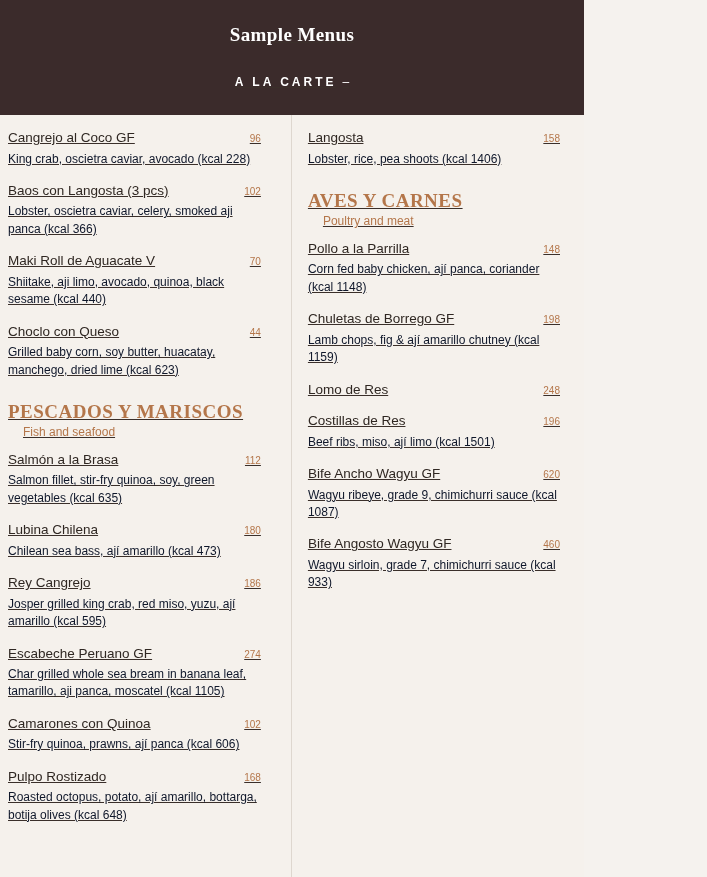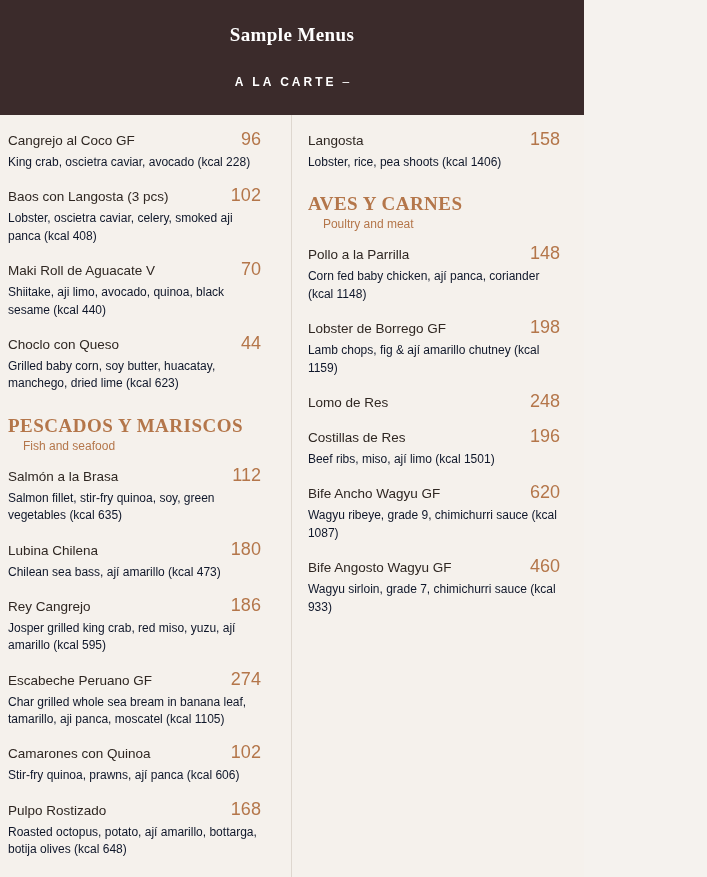--- a/index.html
+++ b/index.html
@@ -13,20 +13,21 @@
     background: #f5f2ee;
     font-family: "Liberation Sans", sans-serif;
     color: #3a2f2a;
     overflow: hidden;
   }
   .page {
     position: relative;
     width: 584px;
     height: 877px;
     background: #f5f1ec;
+    text-decoration: underline;
   }
   .header {
     background: #3b2b2b;
     height: 115px;
     width: 100%;
     padding-top: 24px;
     text-align: center;
   }
   .header-title {
     color: #ffffff;
@@ -76,21 +77,21 @@
     align-items: baseline;
   }
   .item-name {
     font-size: 13.5px;
     color: #2f2722;
     line-height: 1.3;
     flex: 1;
     padding-right: 10px;
   }
   .item-price {
-    font-size: 18px;
+    font-size: 10px;
     color: #b4764a;
     white-space: nowrap;
   }
   .item-desc {
     font-size: 12px;
     color: #0f172a;
     line-height: 1.45;
     margin-top: 4px;
     max-width: 280px;
   }
@@ -133,21 +134,21 @@
             <div class="item-name">Cangrejo al Coco GF</div>
             <div class="item-price">96</div>
           </div>
           <div class="item-desc">King crab, oscietra caviar, avocado (kcal 228)</div>
         </div>
         <div class="item">
           <div class="item-head">
             <div class="item-name">Baos con Langosta (3 pcs)</div>
             <div class="item-price">102</div>
           </div>
-          <div class="item-desc">Lobster, oscietra caviar, celery, smoked aji panca (kcal 408)</div>
+          <div class="item-desc">Lobster, oscietra caviar, celery, smoked aji panca (kcal 366)</div>
         </div>
         <div class="item">
           <div class="item-head">
             <div class="item-name">Maki Roll de Aguacate V</div>
             <div class="item-price">70</div>
           </div>
           <div class="item-desc">Shiitake, aji limo, avocado, quinoa, black sesame (kcal 440)</div>
         </div>
         <div class="item">
           <div class="item-head">
@@ -217,21 +218,21 @@
         </div>
         <div class="item">
           <div class="item-head">
             <div class="item-name">Pollo a la Parrilla</div>
             <div class="item-price">148</div>
           </div>
           <div class="item-desc">Corn fed baby chicken, ají panca, coriander (kcal 1148)</div>
         </div>
         <div class="item">
           <div class="item-head">
-            <div class="item-name">Lobster de Borrego GF</div>
+            <div class="item-name">Chuletas de Borrego GF</div>
             <div class="item-price">198</div>
           </div>
           <div class="item-desc">Lamb chops, fig &amp; ají amarillo chutney (kcal 1159)</div>
         </div>
         <div class="item">
           <div class="item-head">
             <div class="item-name">Lomo de Res</div>
             <div class="item-price">248</div>
           </div>
         </div>

